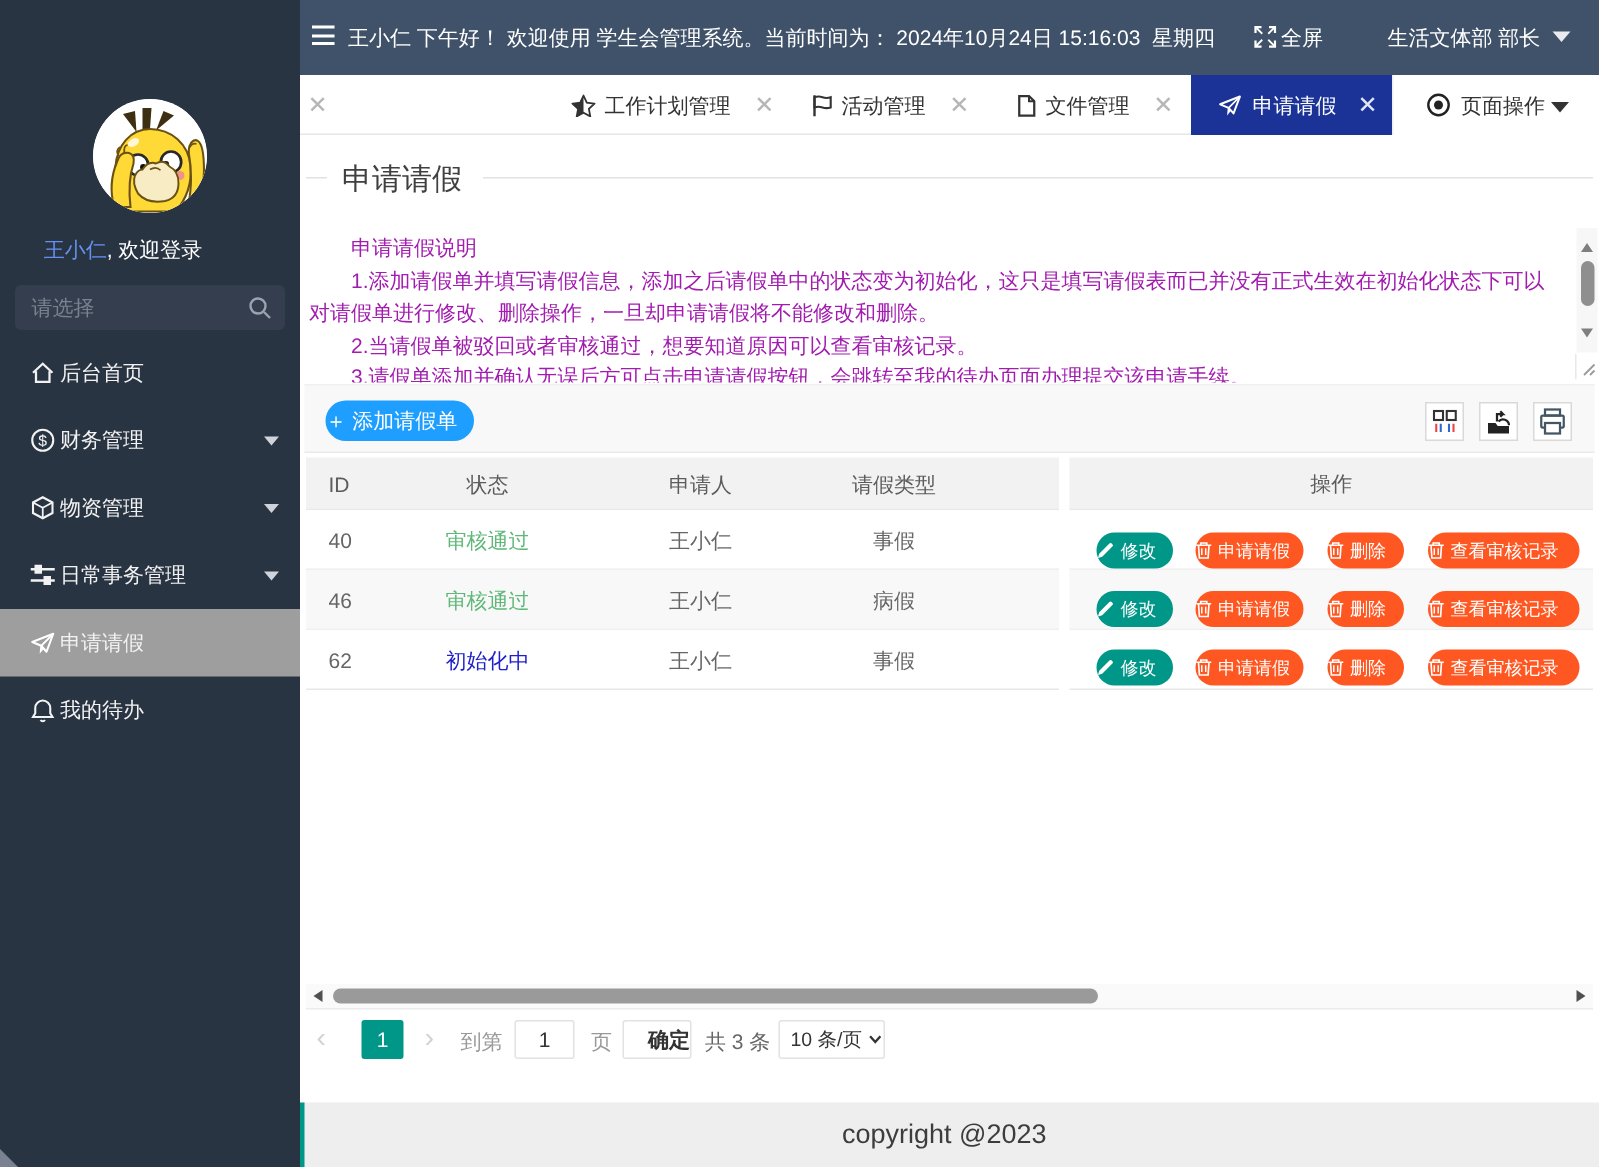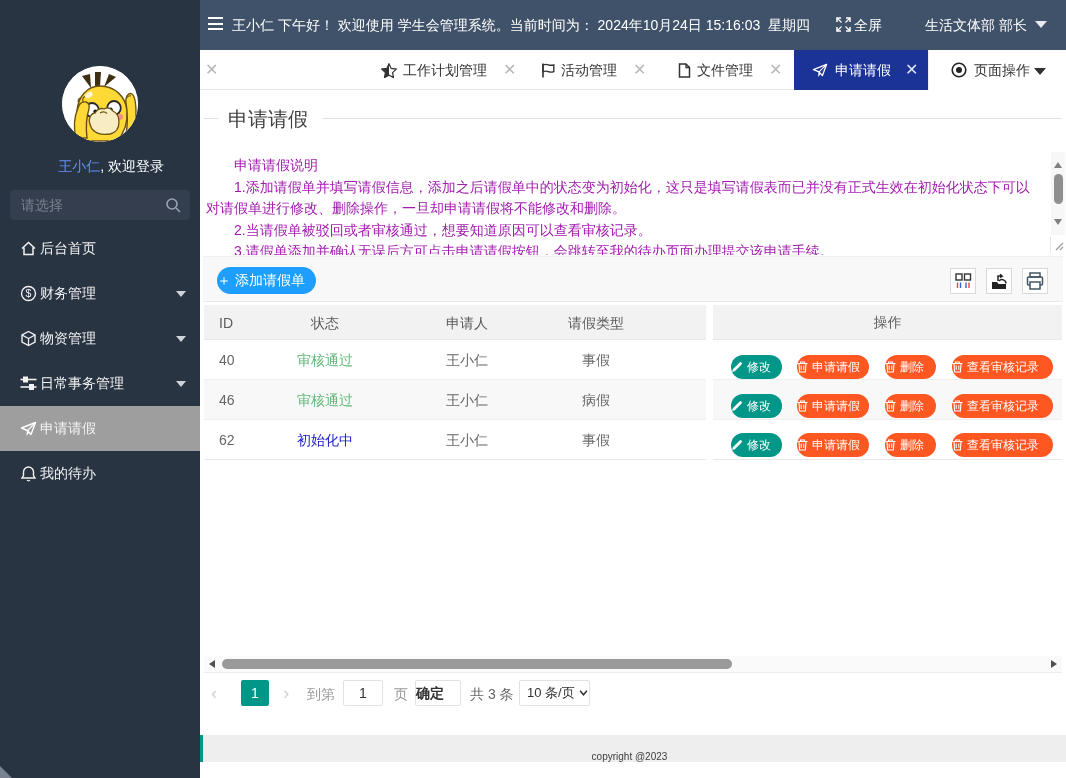--- a/index.html
+++ b/index.html
@@ -3,21 +3,21 @@
 <meta charset="utf-8">
 <style>
   * { margin:0; padding:0; box-sizing:border-box; }
   html,body { width:1066px; height:778px; overflow:hidden; font-family:"Liberation Sans",sans-serif; background:#fff; }
   .abs { position:absolute; }
   #stage { position:relative; width:1066px; height:778px; }
   
   #sidebar { position:absolute; left:0; top:0; width:200px; height:778px; background:#293443; color:#fff; z-index:5; }
   #sidetitle { position:absolute; top:13px; width:200px; text-align:center; font-size:20px; color:#fff; letter-spacing:1px; }
   #avatar { position:absolute; left:62px; top:66px; width:76px; height:76px; border-radius:50%; background:#fff; overflow:hidden; }
-  #welcome { position:absolute; top:158px; width:164px; text-align:right; font-size:14px; color:#fff; }
+  #welcome { position:absolute; top:158px; width:164px; text-align:center; font-size:14px; color:#fff; }
   #welcome b { color:#6592f2; font-weight:normal; }
   #sidesearch { position:absolute; left:10px; top:190px; width:180px; height:30px; background:#343e4e; border-radius:4px; }
   #sidesearch span { position:absolute; left:11px; top:7px; font-size:14px; color:#79828f; }
   #sidesearch svg { position:absolute; right:9px; top:7px; }
   .menu { position:absolute; top:226px; left:0; width:200px; }
   .mi { position:relative; height:45px; line-height:45px; font-size:14px; color:#f2f2f2; }
   .mi .ic { position:absolute; left:20px; top:14px; line-height:0; }
   .mi .tx { position:absolute; left:40px; }
   .mi .ar { position:absolute; right:14px; top:20px; width:0; height:0; border-left:5px solid transparent; border-right:5px solid transparent; border-top:6px solid #cfd3da; }
   .mi.active { background:#9e9e9e; }
@@ -46,21 +46,21 @@
   #resizegrip { position:absolute; left:1050px; top:236px; width:15px; height:17px; }
   #toolbar { position:absolute; left:203px; top:256px; width:860px; height:46px; background:#f8f8f8; border-top:1px solid #f0f0f0; border-bottom:1px solid #eaeaea; }
   #addbtn { position:absolute; left:14px; top:10px; width:99px; height:27px; background:#1e9fff; border-radius:14px; color:#fff; font-size:14px; line-height:27px; }
   .toolicon { position:absolute; top:11px; width:26px; height:26px; border:1px solid #d9d9d9; background:#fff; }
   
   .th { background:#f2f2f2; color:#5c5c5c; font-size:14px; }
   .td { font-size:14px; color:#666; }
   .rowline { position:absolute; height:1px; background:#e8e8e8; }
   .pill { display:inline-block; height:24px; line-height:24px; border-radius:12px; color:#fff; font-size:12px; text-align:left; }
   
-  #footer { position:absolute; left:200px; top:735px; width:866px; height:27px; background:#eeeeee; border-left:3px solid #009688; color:#3d3d3d; font-size:10px; text-align:center; line-height:43px; padding-right:10px; }
+  #footer { position:absolute; left:200px; top:735px; width:866px; height:43px; background:#eeeeee; border-left:3px solid #009688; color:#3d3d3d; font-size:18px; text-align:center; line-height:43px; padding-right:10px; }
 </style>
 </head>
 <body>
 <div id="stage">
 
   <div id="sidebar">
     <div id="avatar">
       <svg width="76" height="76" viewBox="0 0 76 76">
         <circle cx="38" cy="38" r="38" fill="#ffffff"></circle>
         <path d="M29 22 L20 10 L28 8 Z" fill="#3d2f12"></path>
@@ -302,20 +302,20 @@
     <div style="position:absolute;left:18px;top:3px;width:510px;height:10px;background:#9a9a9a;border-radius:5px;"></div>
     <div style="position:absolute;right:5px;top:4px;width:0;height:0;border-top:4.5px solid transparent;border-bottom:4.5px solid transparent;border-left:6px solid #505050;"></div>
   </div>
 
   <div class="abs" style="left:211px;top:682px;font-size:19px;color:#d2d2d2;">‹</div>
   <div class="abs" style="left:241px;top:680px;width:28px;height:26px;background:#009688;border-radius:2px;color:#fff;font-size:14px;text-align:center;line-height:26px;">1</div>
   <div class="abs" style="left:283px;top:682px;font-size:19px;color:#d2d2d2;">›</div>
   <div class="abs" style="left:307px;top:686px;font-size:14px;color:#999;">到第</div>
   <div class="abs" style="left:343px;top:680px;width:40px;height:26px;background:#fff;border:1px solid #e2e2e2;border-radius:2px;color:#333;font-size:14px;text-align:center;line-height:24px;">1</div>
   <div class="abs" style="left:394px;top:686px;font-size:14px;color:#999;">页</div>
-  <div class="abs" style="left:415px;top:680px;width:46px;height:26px;background:#fff;border:1px solid #e2e2e2;border-radius:2px;color:#333;font-size:14px;font-weight:bold;text-align:left;line-height:24px;">确定</div>
+  <div class="abs" style="left:415px;top:680px;width:46px;height:26px;background:#fff;border:1px solid #e2e2e2;border-radius:2px;color:#333;font-size:14px;font-weight:bold;text-align:right;line-height:24px;">确定</div>
   <div class="abs" style="left:470px;top:686px;font-size:14px;color:#666;">共 3 条</div>
   <div class="abs" style="left:519px;top:680px;width:71px;height:26px;background:#fff;border:1px solid #e2e2e2;border-radius:2px;color:#333;font-size:13px;line-height:24px;white-space:nowrap;overflow:hidden;"><span style="margin-left:7px;">10 条/页</span><svg width="9" height="6" viewBox="0 0 10 7" style="margin-left:4px;vertical-align:1px;">
         <path d="M1 1 L5 5.5 L9 1" fill="none" stroke="#333" stroke-width="1.8"></path>
       </svg></div>
 
   <div id="footer">copyright @2023</div>
 </div>
 
 </body></html>

